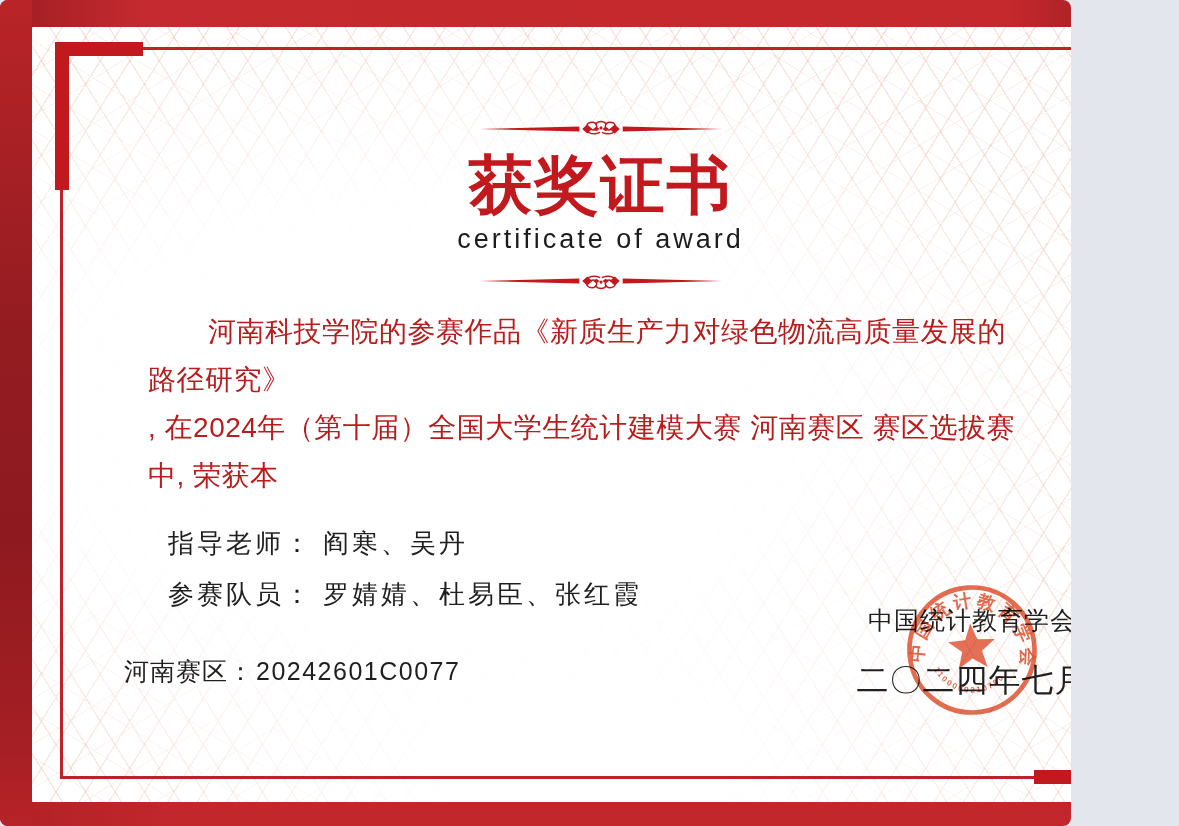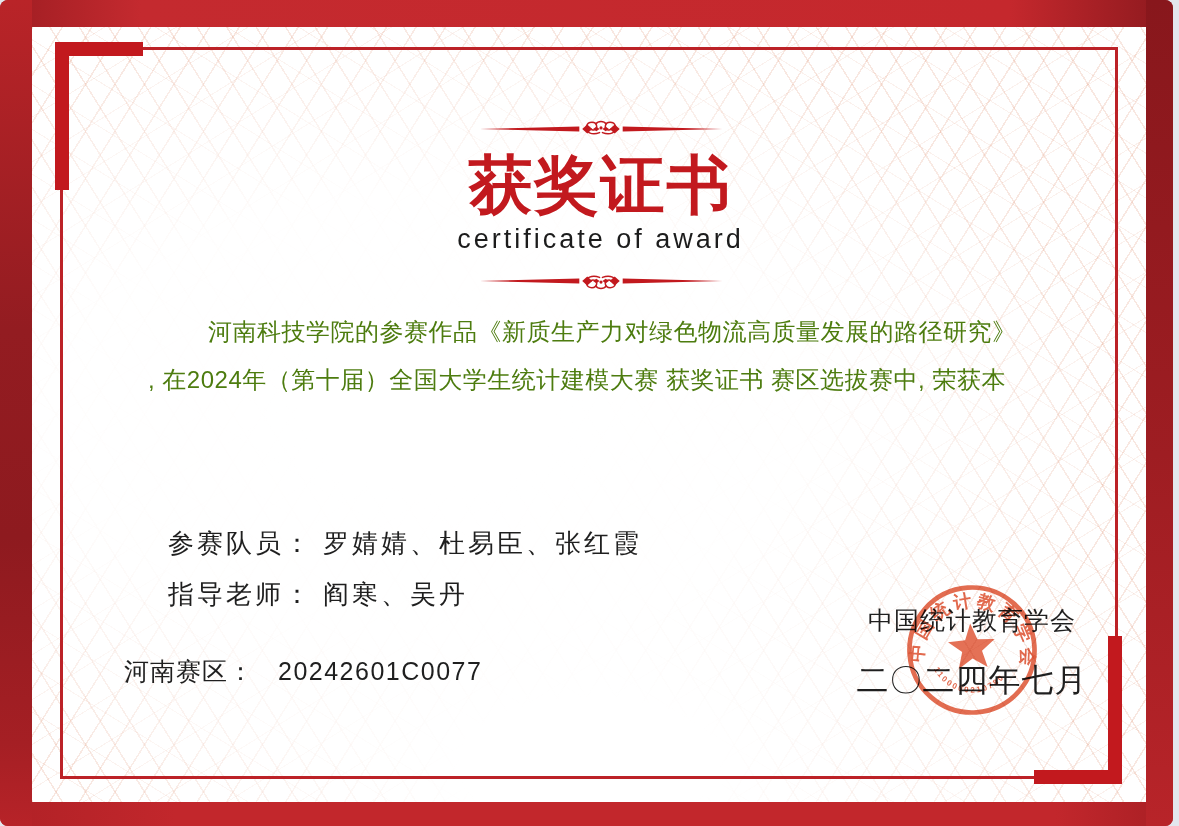--- a/index.html
+++ b/index.html
@@ -3,21 +3,21 @@
 <meta charset="utf-8">
 <style>
   html,body{margin:0;padding:0;}
   body{
     width:1179px;height:826px;
     background:#e3e7ed;
     font-family:"Liberation Sans","DejaVu Sans",sans-serif;
     position:relative;overflow:hidden;
   }
   .cert{
-    position:absolute;left:0;top:0;width:1173px;height:826px;
+    position:absolute;left:0;top:0;width:1071px;height:826px;
     border-radius:8px;overflow:hidden;background:#fff;
   }
   
   .frame-top{position:absolute;left:0;top:0;width:1173px;height:27px;
     background:linear-gradient(90deg,#9e1d22,#c42a2f 12%,#c5282d 86%,#8c191e);}
   .frame-bottom{position:absolute;left:0;top:802px;width:1173px;height:24px;
     background:linear-gradient(90deg,#b02126,#c2272c 15%,#c2272c 90%,#a81f24);}
   .frame-left{position:absolute;left:0;top:0;width:32px;height:826px;
     background:linear-gradient(180deg,#b92428,#931c21 40%,#8e1a1f 65%,#a51f24 90%,#b72328);}
   .frame-right{position:absolute;left:1146px;top:0;width:27px;height:826px;
@@ -47,30 +47,30 @@
     transform:translateX(14px);}
   .flourish{display:block;margin:0 auto;width:330px;height:26px;}
   .flourish.flip{transform:scaleY(-1);}
   .title{margin:6px 0 0 0;font-size:64px;line-height:74px;font-weight:900;
     color:#c2191e;letter-spacing:2px;}
   .subtitle{margin:0;font-size:27px;line-height:34px;color:#1c1c1c;
     letter-spacing:3px;font-weight:400;}
   .header .flourish.flip{margin-top:12px;}
 
   .para{position:absolute;left:148px;top:308px;width:876px;
-    font-size:24px;line-height:48px;color:#4d7c0f;letter-spacing:0.5px;}
+    font-size:28px;line-height:48px;color:#b91c1c;letter-spacing:0.5px;}
   .para .line.indent{text-indent:60px;}
 
   .team{position:absolute;left:168px;top:518px;font-size:26px;line-height:51px;
     color:#1f1f1f;letter-spacing:3px;}
   .team .names{margin-left:10px;}
 
   .certno{position:absolute;left:124px;top:655px;font-size:25px;color:#1f1f1f;
     letter-spacing:1px;}
-  .certno .num{margin-left:24px;letter-spacing:1.5px;}
+  .certno .num{margin-left:2px;letter-spacing:1.5px;}
 
   .issuer{position:absolute;left:847px;top:604px;width:250px;text-align:center;
     color:#1f1f1f;}
   .issuer .org{font-size:25px;letter-spacing:1px;}
   .issuer .date{margin-top:22px;font-size:32px;letter-spacing:1px;}
 
   .seal{position:absolute;left:901px;top:579px;width:142px;height:142px;
     mix-blend-mode:multiply;opacity:0.92;transform:rotate(-4deg);}
 </style>
 </head>
@@ -122,29 +122,29 @@
         <path d="M168,23 C158,27 147,23 150,14 C152,7 163,7 164,14 C164.6,18.5 159,21 156,18.2"></path>
         <path d="M172,23 C182,27 193,23 190,14 C188,7 177,7 176,14 C175.4,18.5 181,21 184,18.2"></path>
         <path d="M163,11 C166,6.5 174,6.5 177,11"></path>
       </g>
       <circle cx="170" cy="16.5" r="2.2" fill="#c2191e"></circle>
     </svg>
   </div>
 
   <div class="para">
     <div class="line indent">河南科技学院的参赛作品《新质生产力对绿色物流高质量发展的路径研究》</div>
-    <div class="line">, 在2024年（第十届）全国大学生统计建模大赛 获奖证书 赛区选拔赛中, 荣获本</div>
+    <div class="line">, 在2024年（第十届）全国大学生统计建模大赛 河南赛区 赛区选拔赛中, 荣获本</div>
   </div>
 
   <div class="team">
     <div>
-      <span>参赛队员：</span><span class="names">罗婧婧、杜易臣、张红霞</span>
+      <span>指导老师：</span><span class="names">阎寒、吴丹</span>
     </div>
     <div>
-      <span>指导老师：</span><span class="names">阎寒、吴丹</span>
+      <span>参赛队员：</span><span class="names">罗婧婧、杜易臣、张红霞</span>
     </div>
   </div>
 
   <div class="certno">
     <span>河南赛区：</span><span class="num">20242601C0077</span>
   </div>
 
   <div class="issuer">
     <div class="org">中国统计教育学会</div>
     <div class="date">二〇二四年七月</div>

